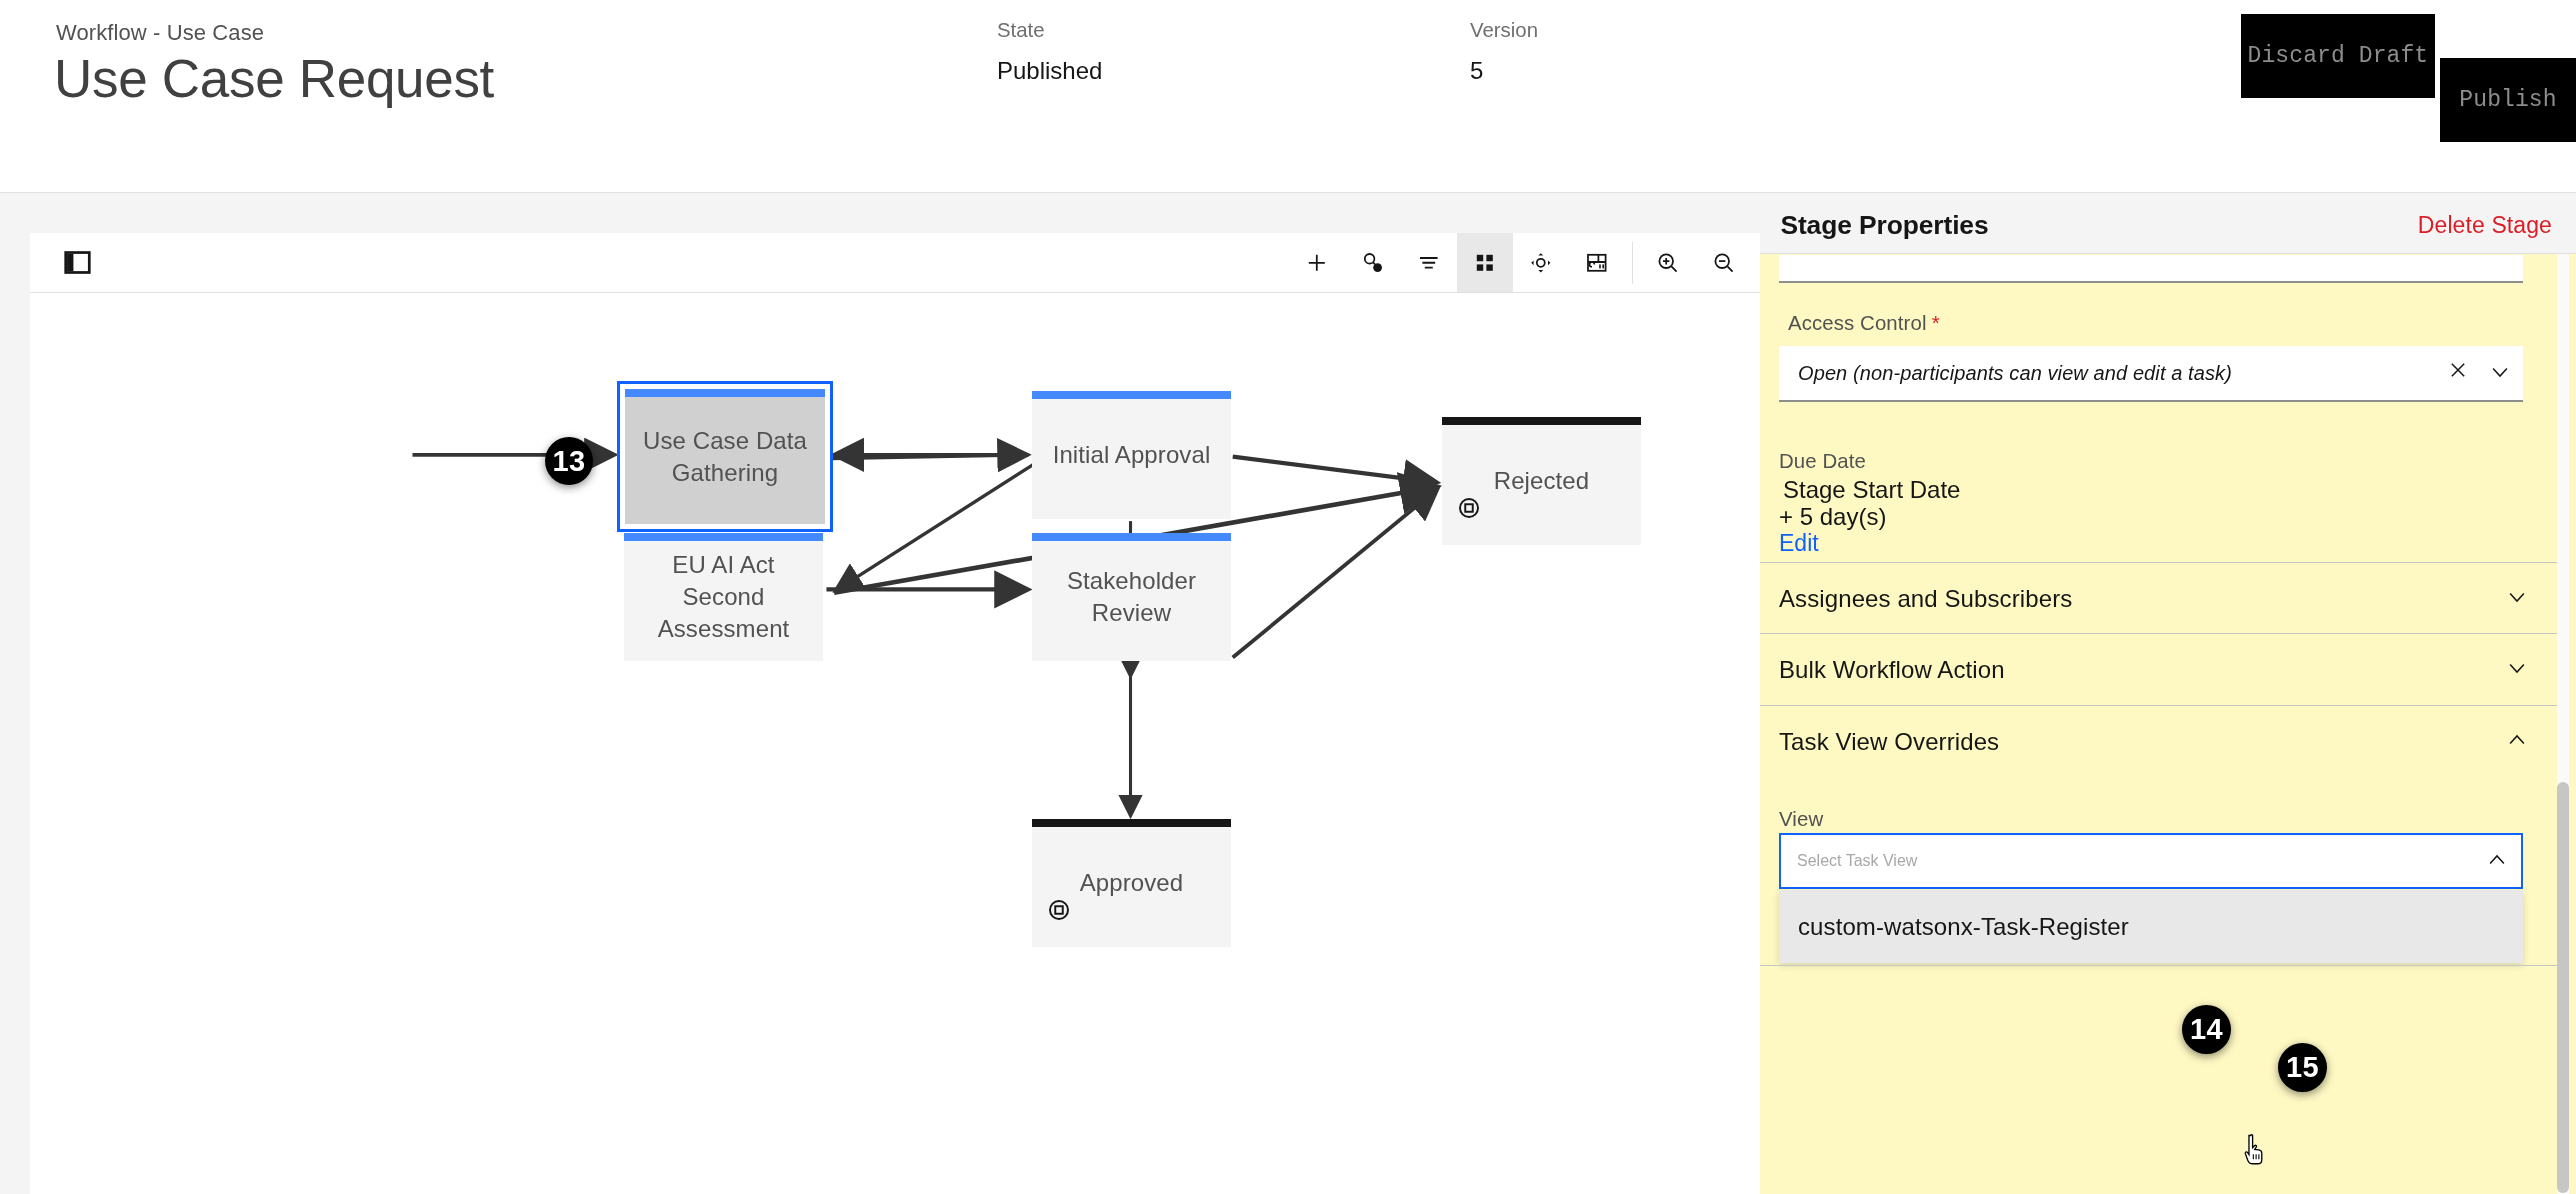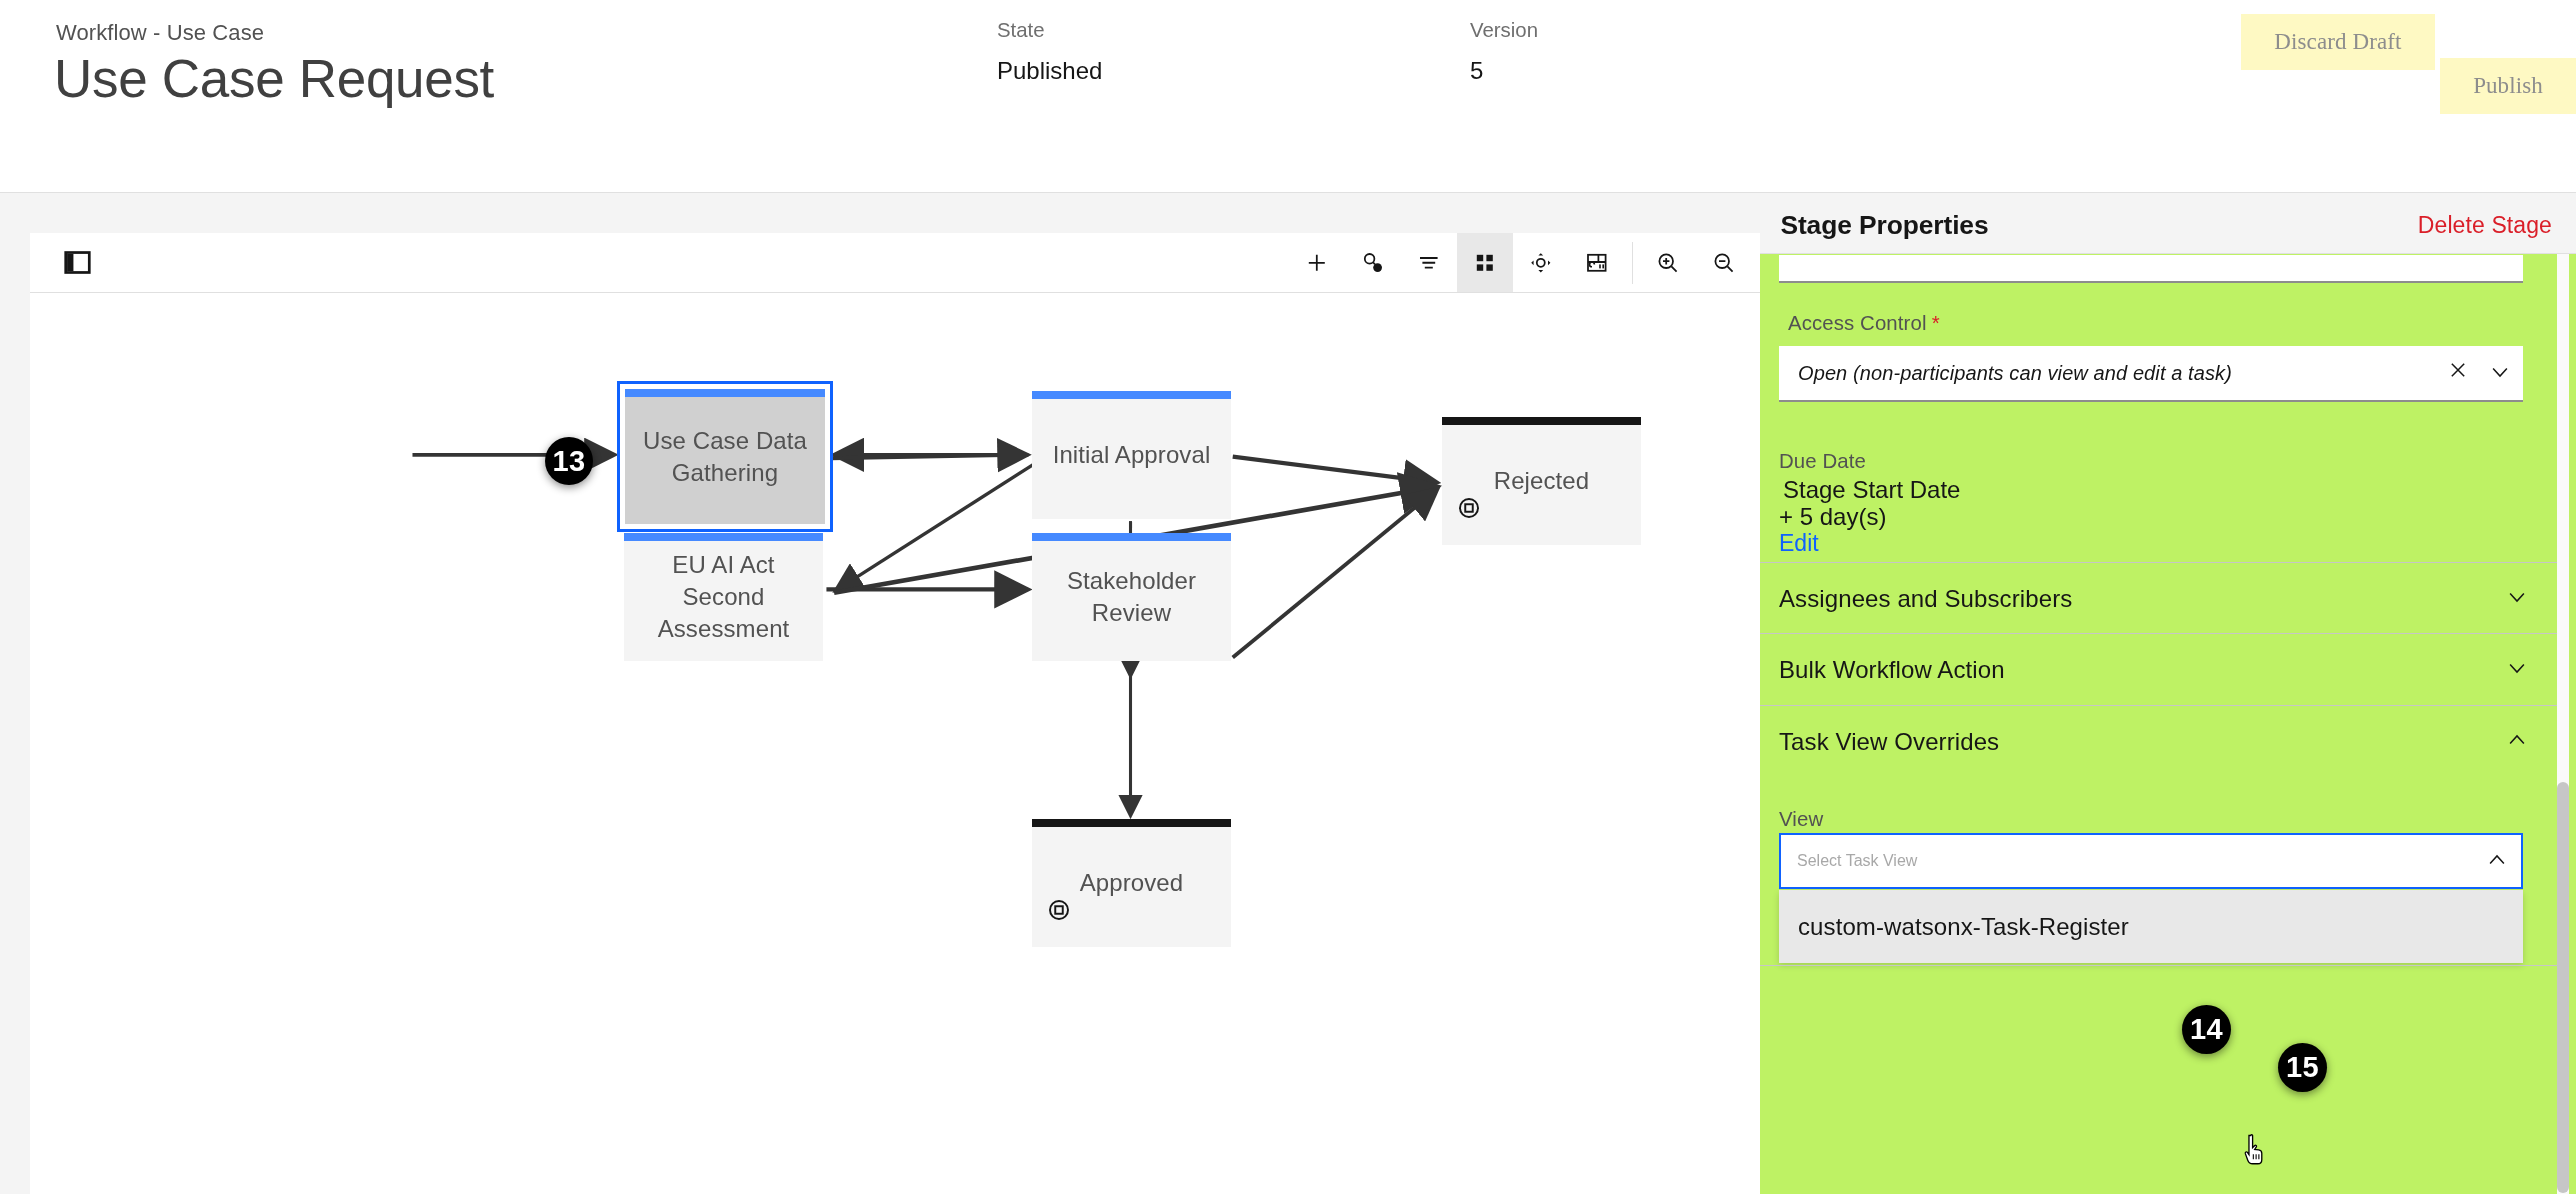--- a/index.html
+++ b/index.html
@@ -26,22 +26,22 @@
   .hdr-field { position: absolute; }
   .hdr-field .lbl { font-size: 20.4px; color: #6f6f6f; }
   .hdr-field .val { font-size: 24px; color: #161616; margin-top: 14.5px; }
   .hdr-state { left: 997px; top: 19px; }
   .hdr-version { left: 1470px; top: 19px; }
 
   .hdr-buttons {
     position: absolute; right: 0px; top: 13.6px; display: flex;
   }
   .hdr-btn {
-    width: 194px; height: 56px; background: #fef9c3; color: #8d8d8d;
-    border: none; font-size: 23px; font-family: Liberation Serif, serif;
+    width: 194px; height: 84px; background: #000000; color: #8d8d8d;
+    border: none; font-size: 23px; font-family: Liberation Mono, monospace;
     display: flex; align-items: center; justify-content: center;
     cursor: not-allowed; letter-spacing: 0.1px;
   }
   .hdr-btn.publish { width: 136px; margin-left: 5.1px; margin-top: 44px; }
 
   
   .page-bg {
     position: absolute; left: 0; top: 193px; width: 2576px; height: 1001px;
     background: #f4f4f4;
   }
@@ -98,21 +98,21 @@
     background: #000000; color: #ffffff;
     display: flex; align-items: center; justify-content: center;
     font-size: 29px; font-weight: 700; letter-spacing: 0.4px;
     box-shadow: 0 2.6px 8.5px rgba(0,0,0,.45);
     z-index: 60; pointer-events: none;
   }
 
   
   .props {
     position: absolute; left: 1760px; top: 193px; width: 816px; height: 1001px;
-    background: #bef264;
+    background: #fef9c3;
   }
   .props-head {
     position: absolute; left: 0; top: 0; width: 816px; height: 61px;
     background: #f4f4f4; border-bottom: 0.9px solid #e0e0e0;
   }
   .props-title {
     position: absolute; left: 20.4px; top: 17px;
     font-size: 26.4px; font-weight: 700; color: #161616; letter-spacing: -0.1px;
   }
   .delete-stage {

